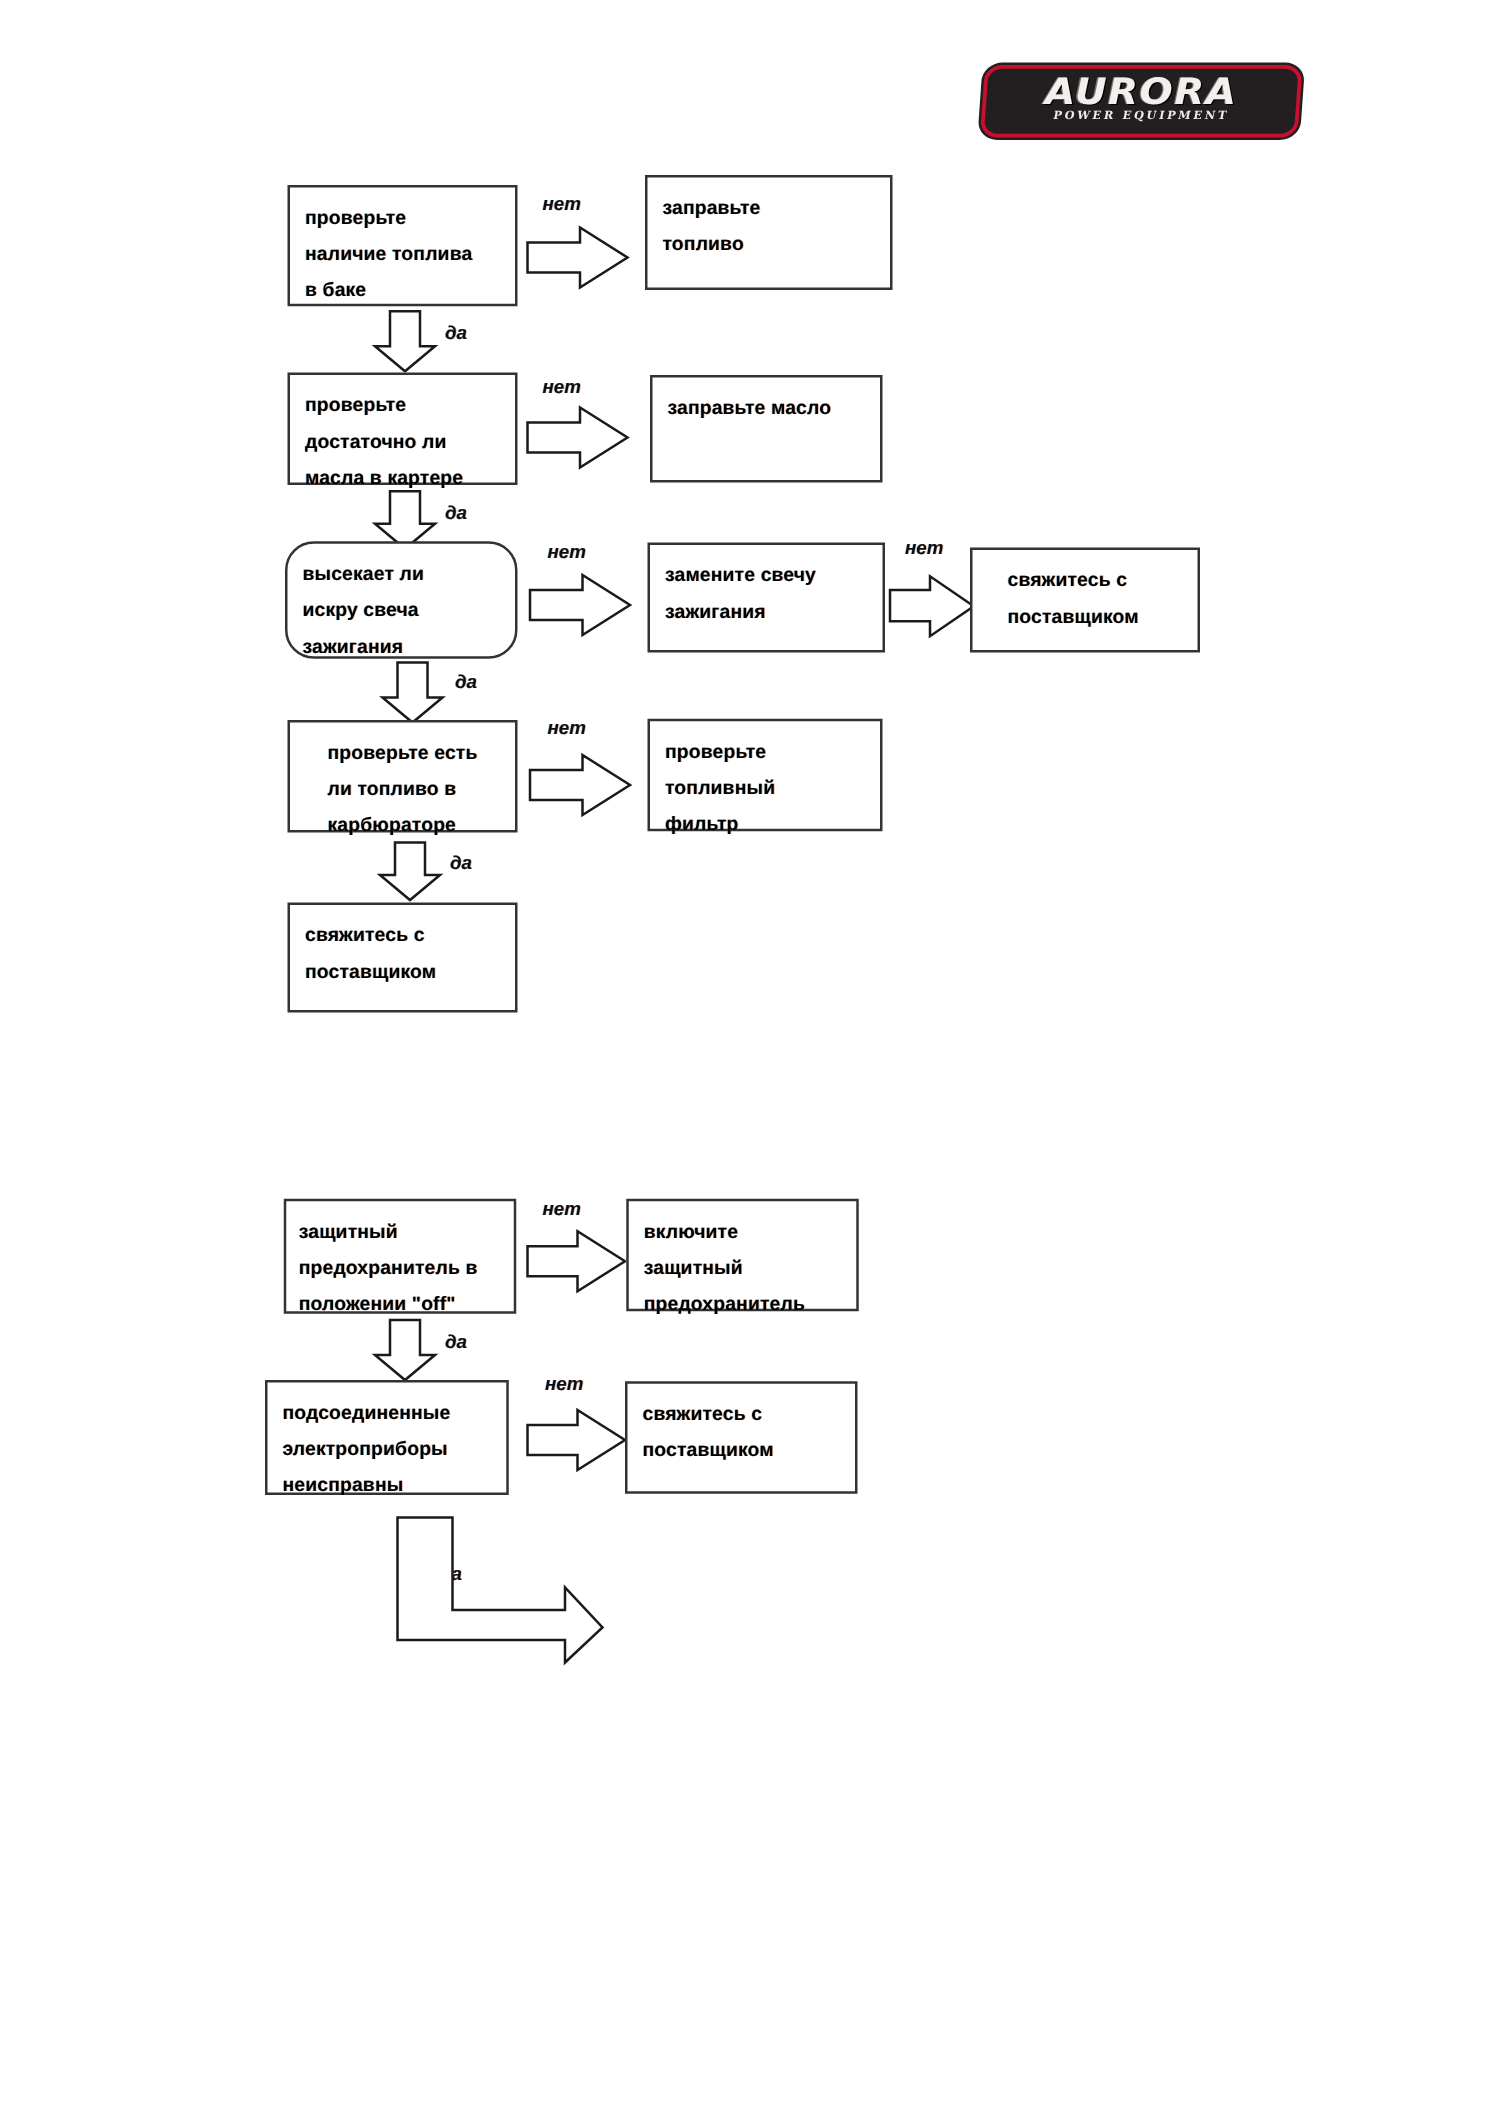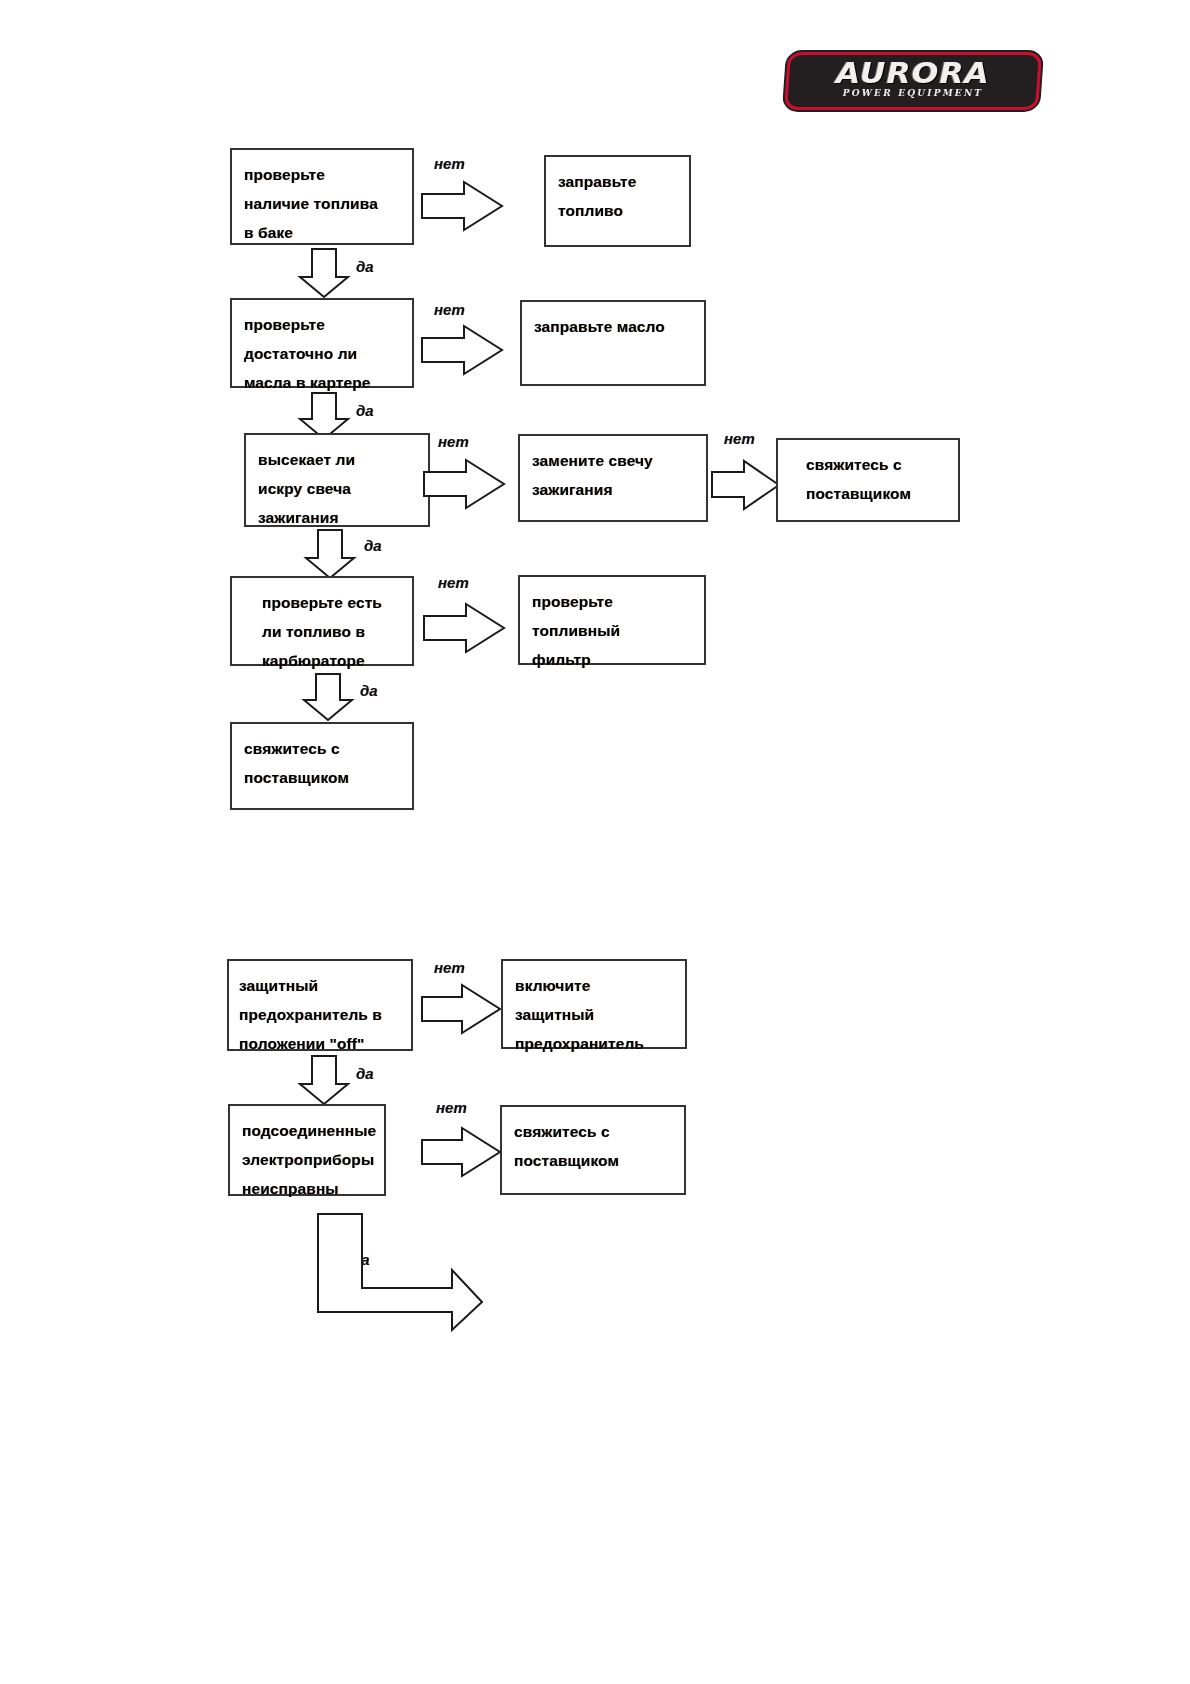--- a/index.html
+++ b/index.html
@@ -129,21 +129,21 @@
 в баке</div>
 
   <div class="lbl" style="left:434px; top:155px;">нет</div>
 
   <div class="arrow" style="left:420px; top:178px;">
     <svg width="86" height="56" viewBox="0 0 86 56">
       <polygon points="2,16 44,16 44,4 82,28 44,52 44,40 2,40"></polygon>
     </svg>
   </div>
 
-  <div class="box" style="left:516px; top:155px; width:147px; height:92px;margin-left:28px;">заправьте
+  <div class="box" style="left:516px; top:140px; width:198px; height:92px;">заправьте
 топливо</div>
 
   <div class="lbl" style="left:356px; top:258px;">да</div>
 
   <div class="arrow" style="left:296px; top:247px;">
     <svg width="58" height="52" viewBox="0 0 58 52">
       <polygon points="16,2 40,2 40,30 52,30 28,50 4,30 16,30"></polygon>
     </svg>
   </div>
 
@@ -162,21 +162,21 @@
   <div class="box" style="left:520px; top:300px; width:186px; height:86px;">заправьте масло</div>
 
   <div class="lbl" style="left:356px; top:402px;">да</div>
 
   <div class="arrow" style="left:296px; top:391px;">
     <svg width="58" height="50" viewBox="0 0 58 50">
       <polygon points="16,2 40,2 40,28 52,28 28,48 4,28 16,28"></polygon>
     </svg>
   </div>
 
-  <div class="box" style="left:244px; top:433px; width:186px; height:94px;">высекает ли
+  <div class="box" style="left:228px; top:433px; width:186px; height:94px;border-radius:23px;">высекает ли
 искру свеча
 зажигания</div>
 
   <div class="lbl" style="left:438px; top:433px;">нет</div>
 
   <div class="arrow" style="left:422px; top:456px;">
     <svg width="86" height="56" viewBox="0 0 86 56">
       <polygon points="2,16 44,16 44,4 82,28 44,52 44,40 2,40"></polygon>
     </svg>
   </div>
@@ -247,21 +247,21 @@
 предохранитель</div>
 
   <div class="lbl" style="left:356px; top:1065px;">да</div>
 
   <div class="arrow" style="left:296px; top:1054px;">
     <svg width="58" height="52" viewBox="0 0 58 52">
       <polygon points="16,2 40,2 40,30 52,30 28,50 4,30 16,30"></polygon>
     </svg>
   </div>
 
-  <div class="box" style="left:228px; top:1104px; width:158px; height:92px;">подсоединенные
+  <div class="box" style="left:212px; top:1104px; width:195px; height:92px;">подсоединенные
 электроприборы
 неисправны</div>
 
   <div class="lbl" style="left:436px; top:1099px;">нет</div>
 
   <div class="arrow" style="left:420px; top:1125px;">
     <svg width="84" height="54" viewBox="0 0 84 54">
       <polygon points="2,15 42,15 42,3 80,27 42,51 42,39 2,39"></polygon>
     </svg>
   </div>

